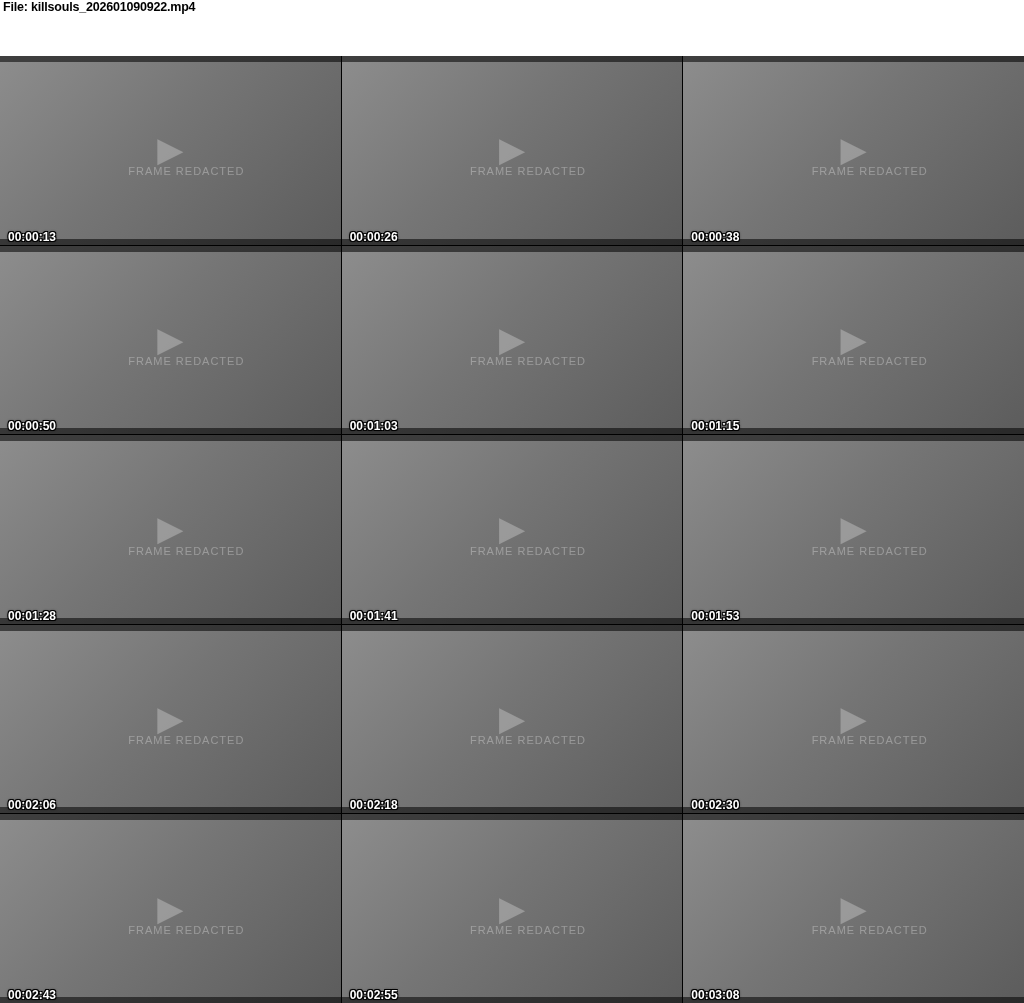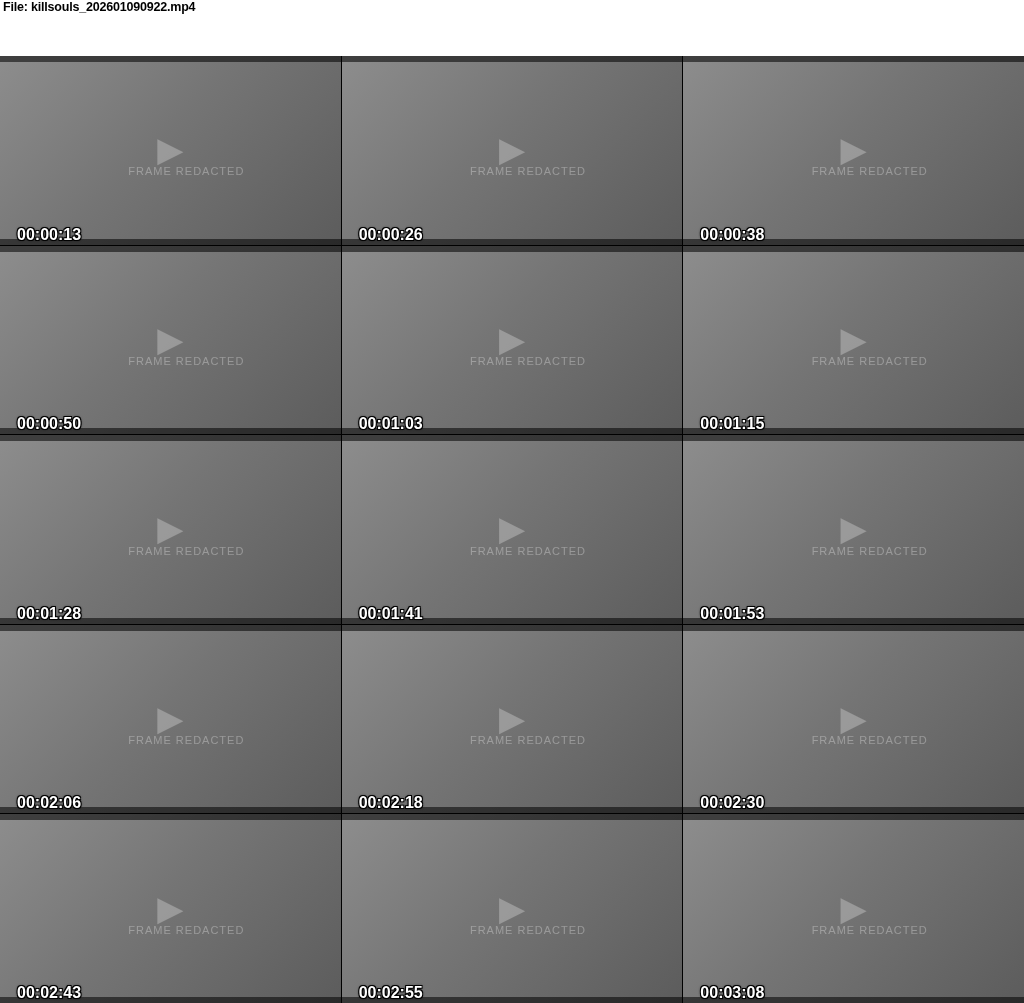--- a/index.html
+++ b/index.html
@@ -71,24 +71,24 @@
     left: 50%;
     transform: translateX(-50%);
     font-size: 11px;
     letter-spacing: 1px;
     color: rgba(255,255,255,0.30);
     text-transform: uppercase;
     margin-left: 16px;
   }
   .timestamp-overlay {
     position: absolute;
-    left: 17px;
+    left: 8px;
     bottom: 1px;
     color: #ffffff;
-    font-size: 16px;
+    font-size: 12px;
     font-weight: bold;
     font-family: "Liberation Sans", sans-serif;
     text-shadow:
       -1px -1px 0 #000, 1px -1px 0 #000,
       -1px  1px 0 #000, 1px  1px 0 #000,
        0 0 3px #000;
     z-index: 2;
   }
 </style>
 </head>

